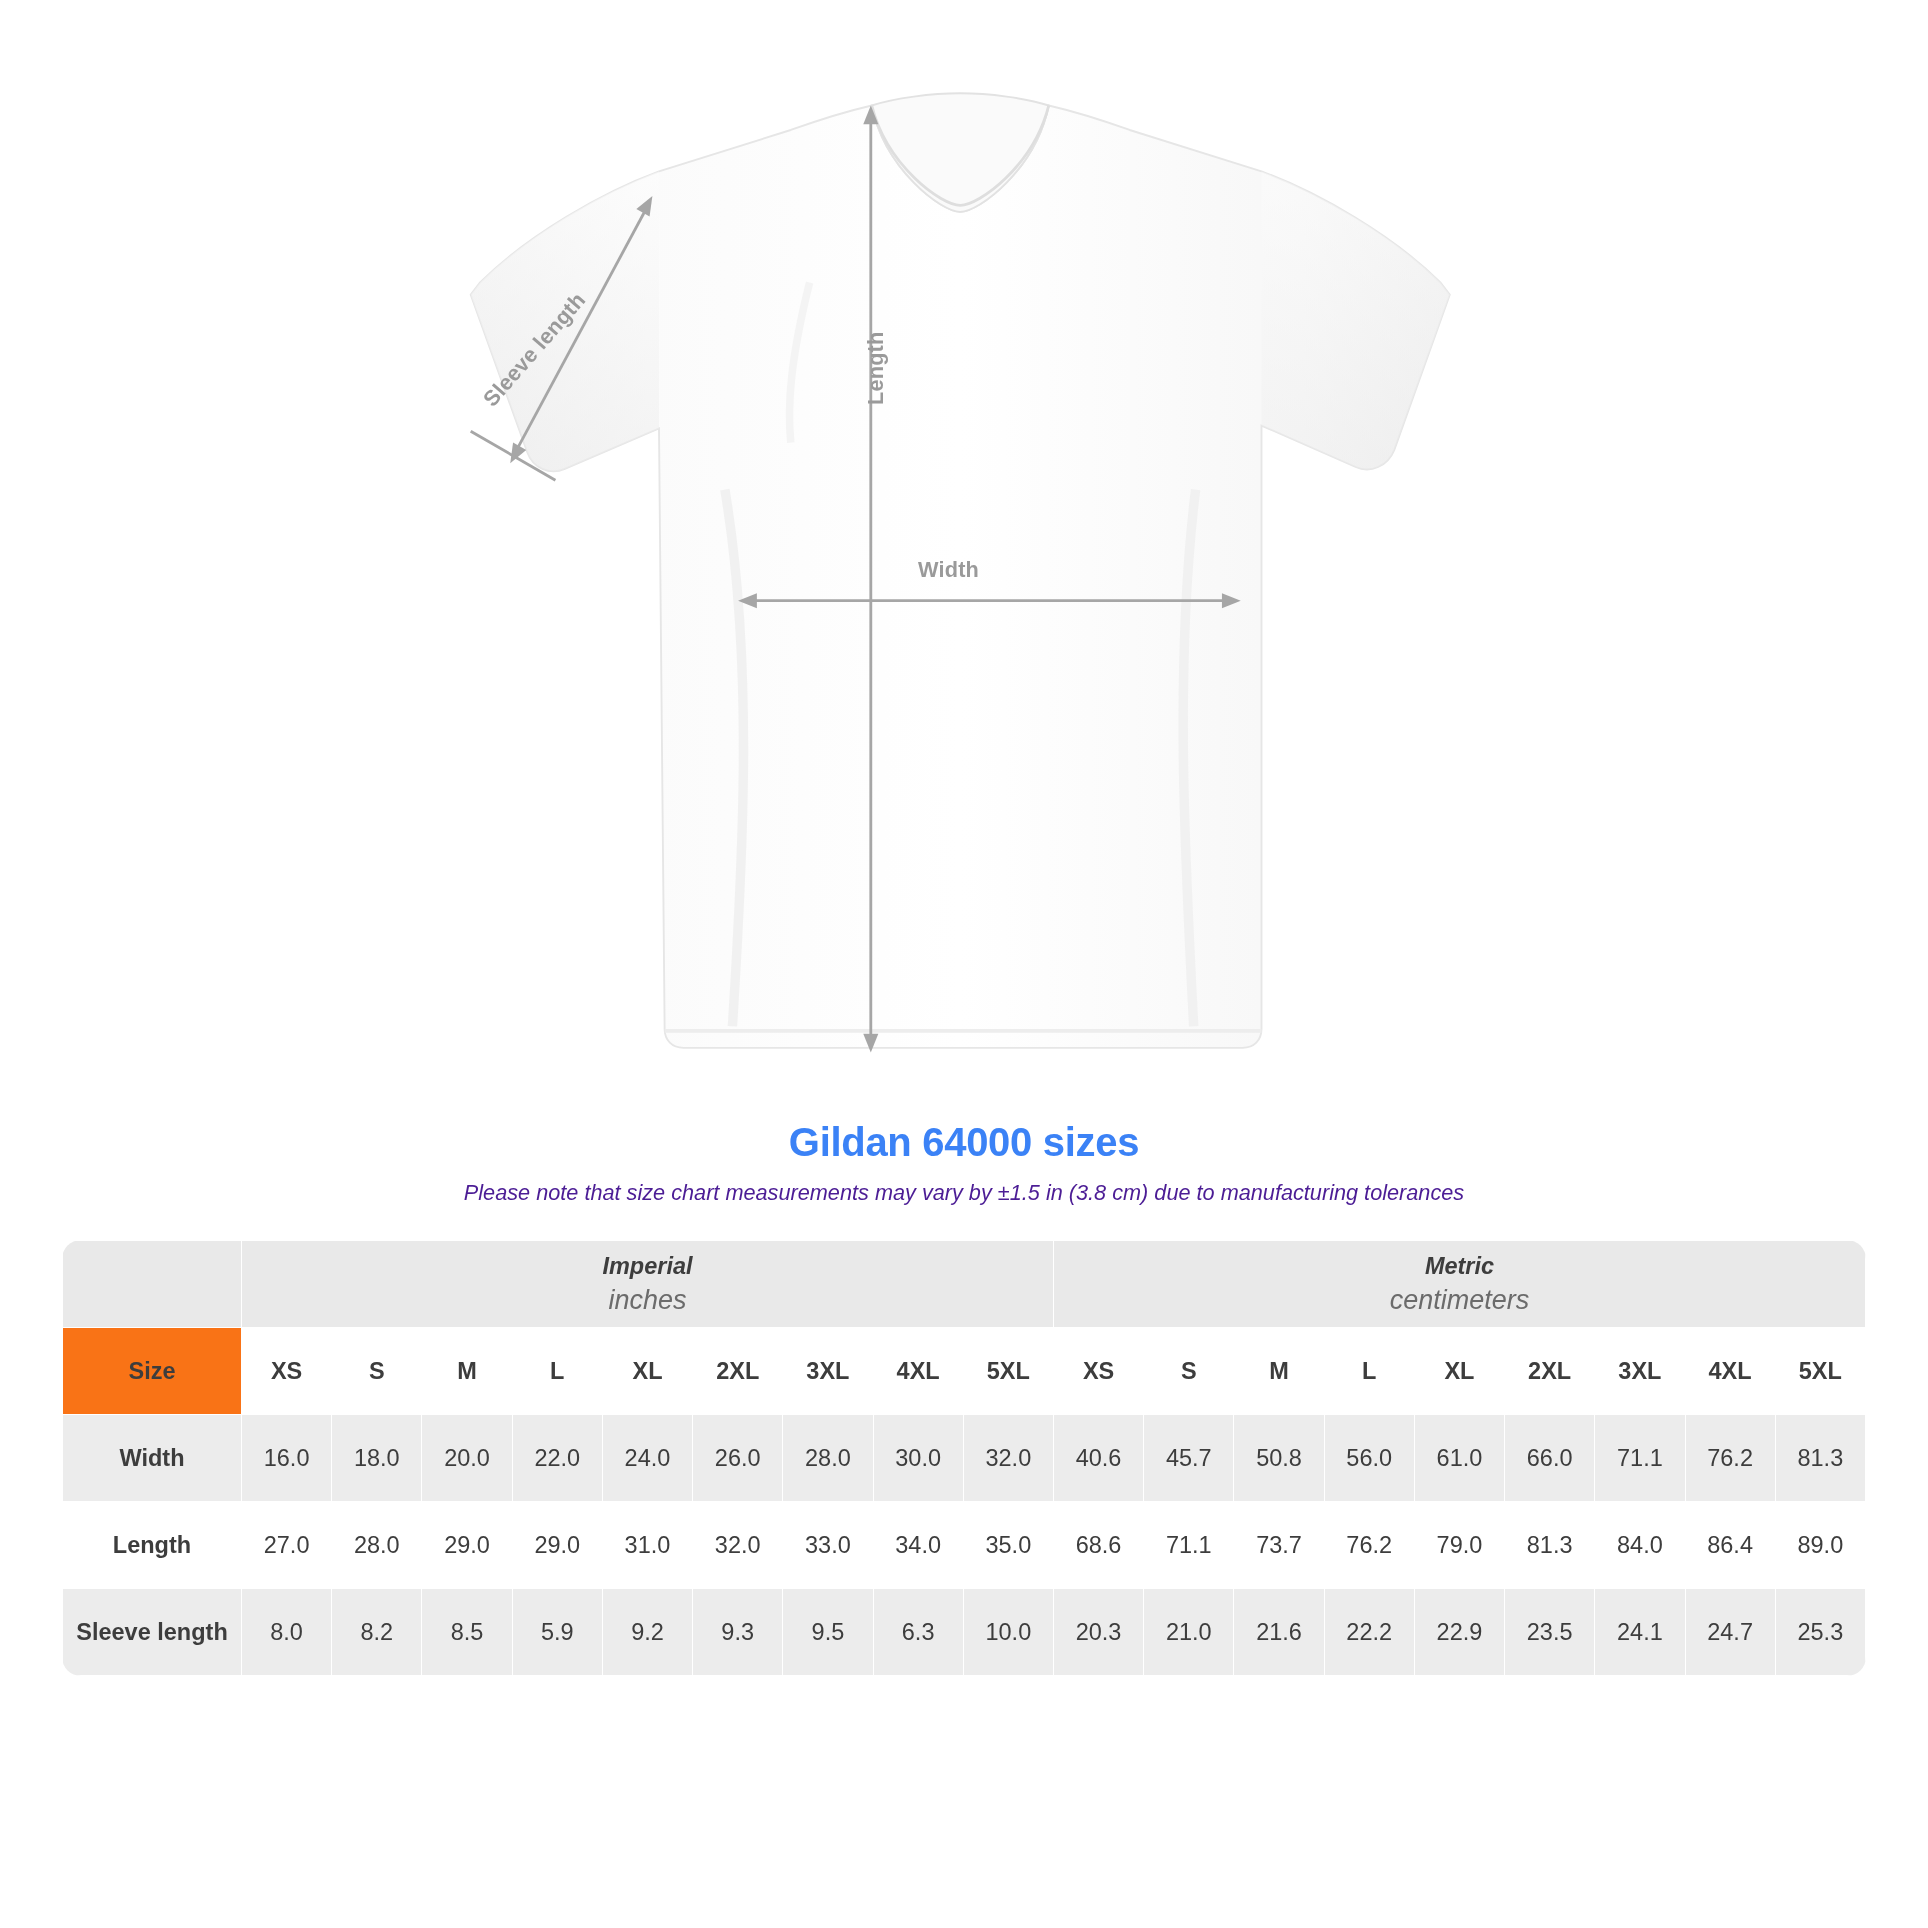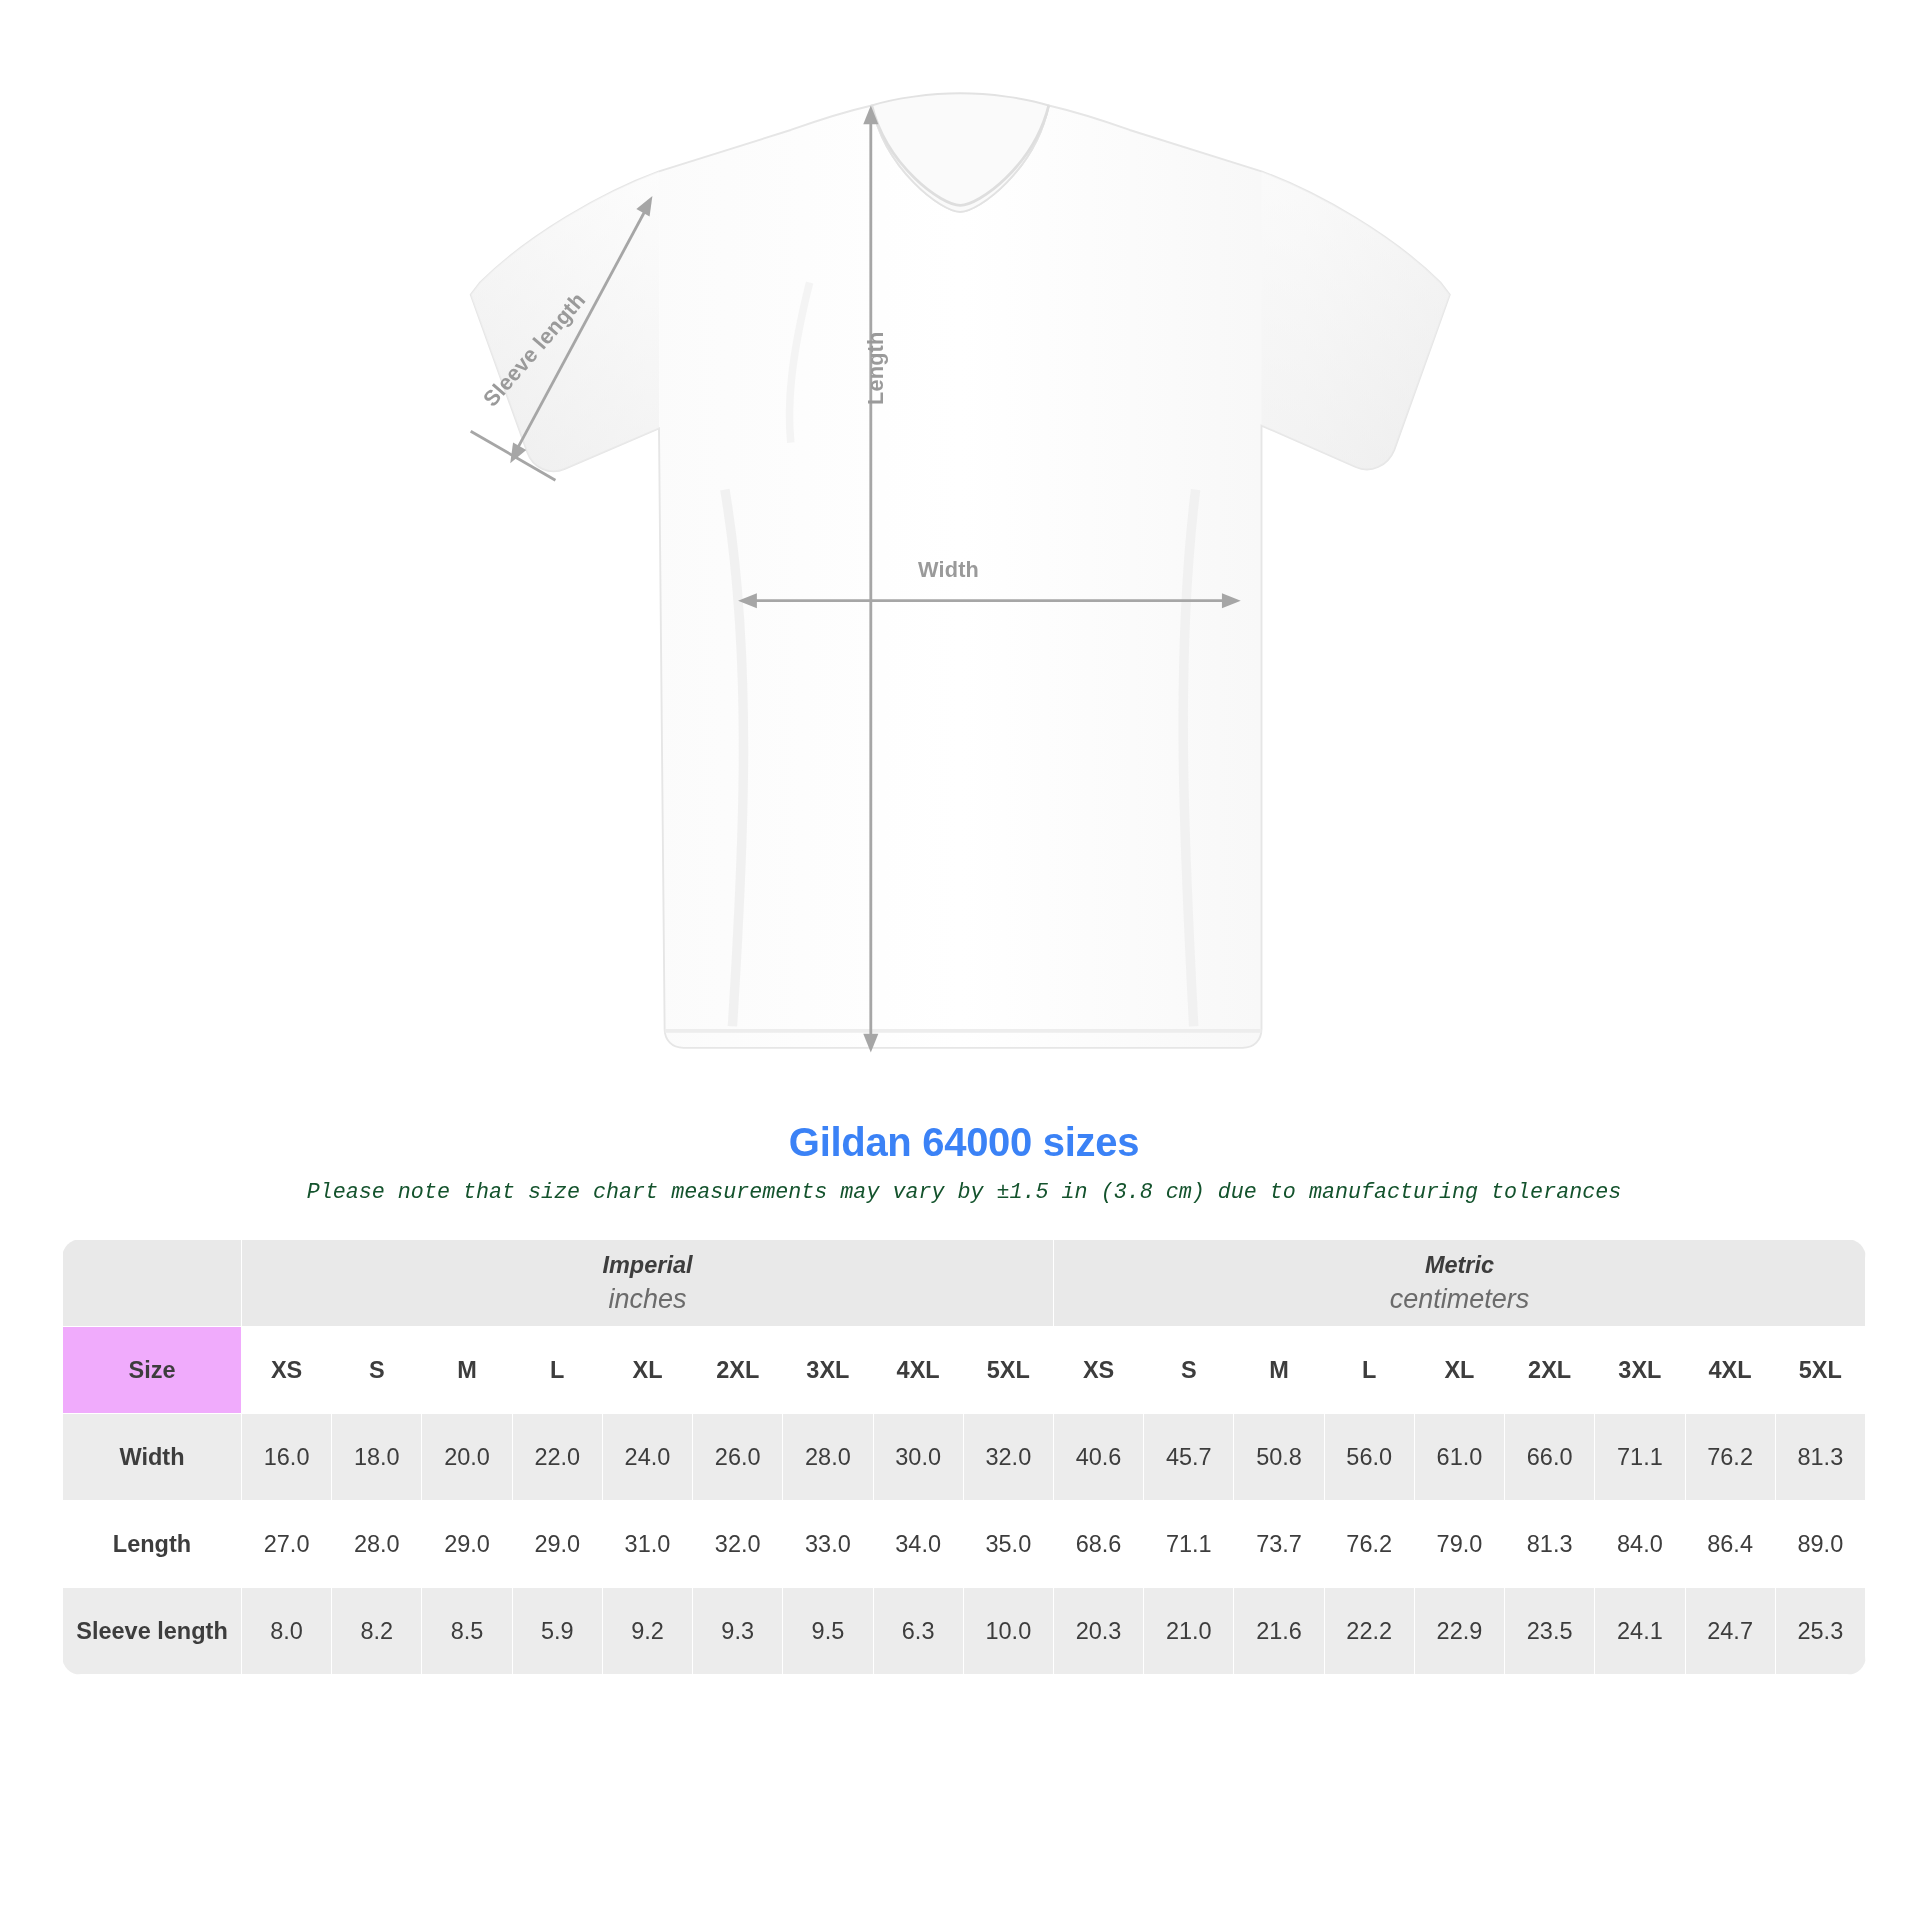--- a/index.html
+++ b/index.html
@@ -69,23 +69,22 @@
   .chart-title {
     font-size: 40px;
     font-weight: bold;
     color: #3b82f6;
     margin: 0 0 15px 0;
     letter-spacing: -0.3px;
   }
   .chart-note {
     font-size: 21.7px;
     font-style: italic;
-    color: #14532d;
+    color: #4c1d95;
     margin: 12px;
-    font-family: Liberation Mono, monospace;
   }
 
   
   .table-area {
     margin: 34px 62px 0 62px;
     border-radius: 19px;
     overflow: hidden;
   }
 
   table.size-table {
@@ -124,21 +123,21 @@
   }
   .band-row td { height: 121px; border: none; background: #e9e9e9; }
 
   .hdr-row td {
     background: #ffffff;
     font-weight: bold;
     color: #4a4a4a;
     font-size: 25.4px;
   }
   .hdr-row td.rowlabel {
-    background: #f0abfc;
+    background: #f97316;
     text-align: center;
   }
 
   .rowlabel {
     font-weight: bold;
     color: #4a4a4a;
     font-size: 25.4px;
   }
 
   .row-shaded td { background: #ececec; }

